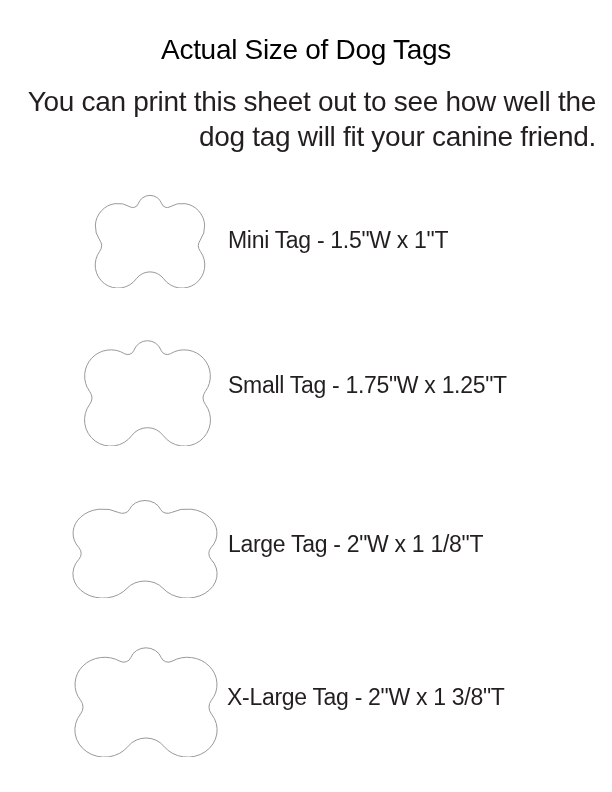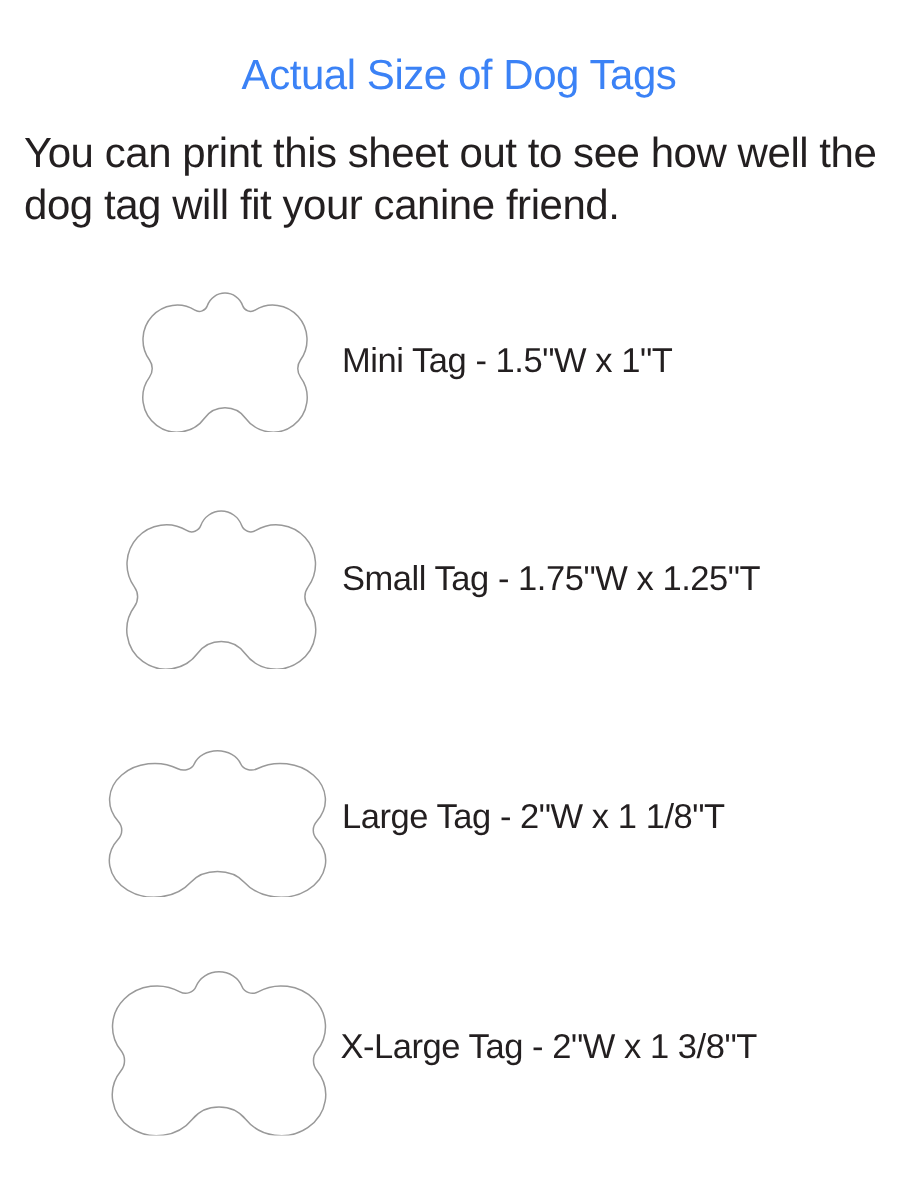--- a/index.html
+++ b/index.html
@@ -18,28 +18,28 @@
   }
   .title {
     position: absolute;
     top: 34px;
     left: 0;
     width: 612px;
     text-align: center;
     font-size: 28px;
     letter-spacing: -0.3px;
     font-weight: 400;
-    color: #3b82f6;
+    color: #000000;
   }
   .subtitle {
     position: absolute;
     top: 84px;
     left: 16px;
     width: 580px;
-    text-align: left;
+    text-align: right;
     font-size: 28px;
     line-height: 35px;
     letter-spacing: -0.3px;
     font-weight: 400;
     color: #231f20;
   }
   .bone {
     position: absolute;
   }
   .bone svg {

